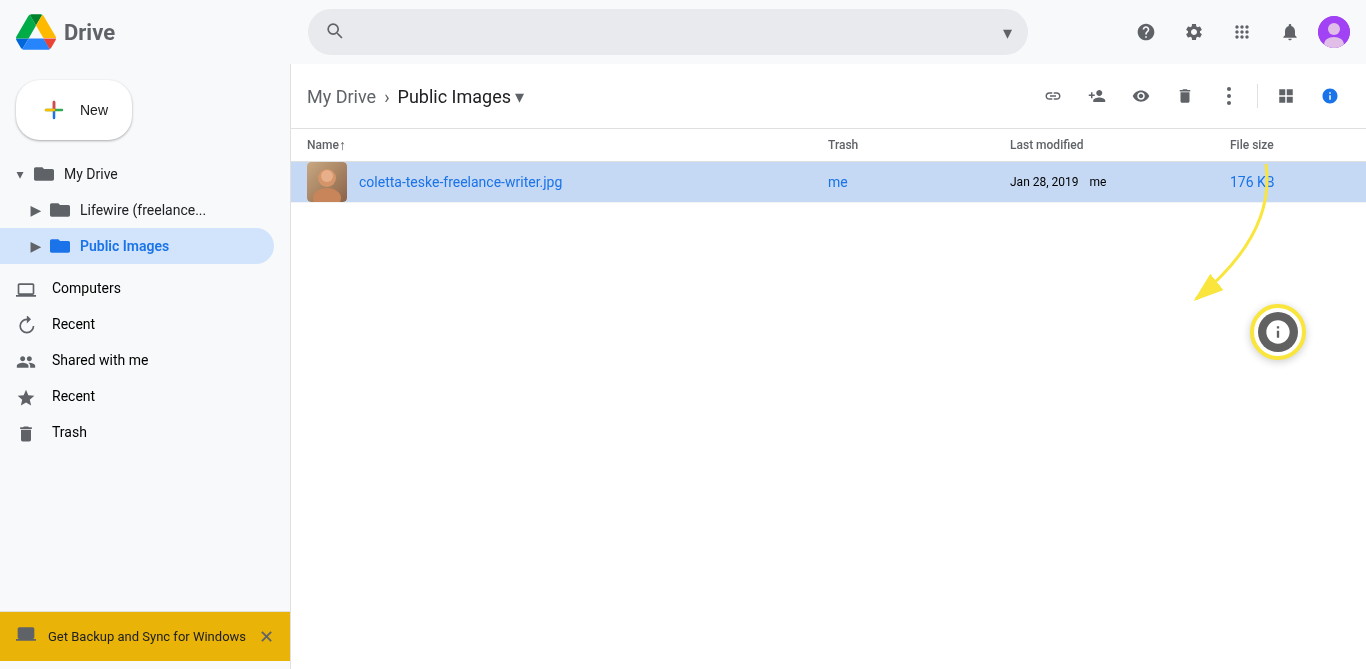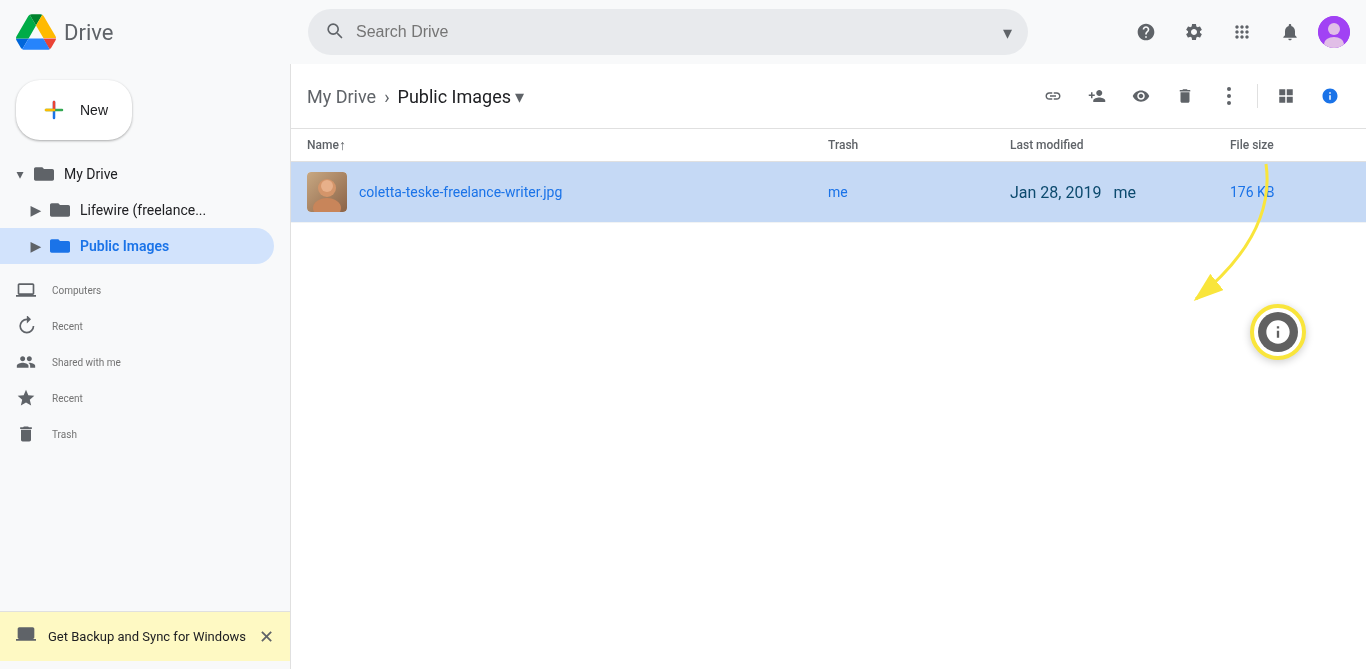--- a/index.html
+++ b/index.html
@@ -4,21 +4,21 @@
   <style>
     * { box-sizing: border-box; margin: 0; padding: 0; }
     body { font-family: 'Roboto', Arial, sans-serif; background: #f8f9fa; color: #202124; font-size: 14px; height: 669px; overflow: hidden; display: flex; flex-direction: column; }
 
     
     .topbar {
       display: flex; align-items: center; padding: 8px 16px; background: #f8f9fa; height: 64px; flex-shrink: 0; gap: 12px;
     }
     .logo-area { display: flex; align-items: center; gap: 8px; width: 280px; flex-shrink: 0; }
     .logo-icon { width: 40px; height: 40px; flex-shrink: 0; }
-    .logo-text { font-size: 22px; color: #5f6368; font-weight: 400; }
+    .logo-text { font-size: 22px; color: #5f6368; font-weight: 700; }
     .search-bar {
       flex: 1; max-width: 720px; display: flex; align-items: center; background: #e8eaed; border-radius: 24px; padding: 0 16px; height: 46px; gap: 12px;
     }
     .search-bar input { border: none; background: transparent; font-size: 16px; color: #202124; outline: none; flex: 1; }
     .search-icon { color: #5f6368; font-size: 20px; }
     .search-arrow { color: #5f6368; font-size: 18px; margin-left: auto; cursor: pointer; }
     .topbar-icons { display: flex; align-items: center; gap: 8px; margin-left: auto; }
     .topbar-icon-btn {
       width: 40px; height: 40px; border-radius: 50%; display: flex; align-items: center; justify-content: center; cursor: pointer; color: #5f6368; font-size: 20px; border: none; background: transparent;
     }
@@ -27,32 +27,32 @@
     
     .main-layout { display: flex; flex: 1; overflow: hidden; }
 
     
     .sidebar { width: 290px; flex-shrink: 0; padding: 8px 0; overflow-y: auto; background: #f8f9fa; display: flex; flex-direction: column; }
     .new-btn {
       display: flex; align-items: center; gap: 12px; margin: 8px 16px 16px 16px; padding: 16px 24px; background: white; border-radius: 24px; box-shadow: 0 1px 3px rgba(0,0,0,0.2), 0 1px 2px rgba(0,0,0,0.14); cursor: pointer; font-size: 14px; font-weight: 500; color: #202124; border: none; width: fit-content;
     }
 
     .sidebar-item {
-      display: flex; align-items: center; gap: 16px; padding: 8px 16px; cursor: pointer; border-radius: 0 24px 24px 0; margin-right: 16px; color: #737373; font-size: 10px;
+      display: flex; align-items: flex-start; gap: 16px; padding: 8px 16px; cursor: pointer; border-radius: 0 24px 24px 0; margin-right: 16px; color: #000000; font-size: 14px;
     }
     .sidebar-item .icon { width: 20px; height: 20px; display: flex; align-items: center; justify-content: center; color: #5f6368; font-size: 18px; flex-shrink: 0; }
     .tree-item { display: flex; align-items: center; gap: 0; padding: 6px 8px 6px 8px; cursor: pointer; border-radius: 0 24px 24px 0; margin-right: 16px; color: #202124; font-size: 14px; }
     .tree-expand { width: 24px; display: flex; align-items: center; justify-content: center; font-size: 14px; color: #5f6368; flex-shrink: 0; }
     .tree-folder-icon { width: 24px; height: 24px; display: flex; align-items: center; justify-content: center; flex-shrink: 0; }
     .tree-label { padding-left: 8px; font-size: 14px; }
     .tree-child { padding-left: 24px; }
     .tree-item.active { background: #d2e3fc; }
     .tree-item.active .tree-label { font-weight: 600; color: #1a73e8; }
 
-    .sidebar-bottom { margin-top: auto; border-top: 1px solid #e0e0e0; padding: 12px 16px; display: flex; align-items: center; gap: 12px; background: #fef9c3; }
+    .sidebar-bottom { margin-top: auto; border-top: 1px solid #e0e0e0; padding: 12px 16px; display: flex; align-items: center; gap: 12px; background: #eab308; }
     .sidebar-bottom-icon { color: #5f6368; font-size: 20px; }
     .sidebar-bottom-text { font-size: 13px; color: #202124; flex: 1; }
     .sidebar-bottom-close { color: #5f6368; cursor: pointer; font-size: 18px; }
 
     
     .content-area { flex: 1; display: flex; flex-direction: column; overflow: hidden; background: #fff; border-left: 1px solid #e0e0e0; position: relative; }
 
     
     .breadcrumb-bar {
       display: flex; align-items: center; padding: 12px 16px; border-bottom: 1px solid #e0e0e0; gap: 8px; flex-shrink: 0;
@@ -73,26 +73,26 @@
     .file-list-header {
       display: flex; align-items: center; padding: 8px 16px; border-bottom: 1px solid #e0e0e0; font-size: 12px; color: #5f6368; font-weight: 500; position: sticky; top: 0; background: #fff; z-index: 2;
     }
     .col-name { flex: 1; display: flex; align-items: center; gap: 0; cursor: pointer; }
     .col-name .sort-arrow { font-size: 14px; color: #5f6368; }
     .col-owner { width: 160px; }
     .col-modified { width: 220px; margin-left: 22px; }
     .col-size { width: 120px; }
 
     .file-row {
-      display: flex; align-items: center; padding: 10px 16px; cursor: pointer; border-bottom: 1px solid #f1f3f4; background: #c5d9f5;
+      display: flex; align-items: center; padding: 0 16px; cursor: pointer; border-bottom: 1px solid #f1f3f4; background: #c5d9f5;
     }
     .file-thumbnail { width: 40px; height: 40px; border-radius: 4px; overflow: hidden; margin-right: 12px; flex-shrink: 0; background: #e0e0e0; }
     .file-name { color: #1a73e8; font-size: 14px; flex: 1; }
     .file-owner { width: 160px; font-size: 14px; color: #1a73e8; }
-    .file-modified { width: 220px; font-size: 16px; color: #0c4a6e; }
+    .file-modified { width: 220px; font-size: 12px; color: #000000; }
     .file-size { width: 120px; font-size: 14px; color: #1a73e8; }
 
     
     .info-overlay {
       position: absolute; right: 60px; top: 240px; z-index: 10;
     }
     .info-circle {
       width: 56px; height: 56px; border-radius: 50%; background: white; border: 4px solid #f9e53b; display: flex; align-items: center; justify-content: center; box-shadow: 0 2px 8px rgba(0,0,0,0.2);
     }
     .info-circle-inner { width: 40px; height: 40px; border-radius: 50%; background: #616161; display: flex; align-items: center; justify-content: center; color: white; font-size: 22px; font-weight: bold; }
@@ -115,21 +115,20 @@
       <path d="m73.4 26.5-12.7-22c-.8-1.4-1.95-2.5-3.3-3.3l-13.75 23.8 16.15 27h27.45c0-1.55-.4-3.1-1.2-4.5z" fill="#ffba00"></path>
     </svg>
     <span class="logo-text">Drive</span>
   </div>
   <div class="search-bar">
     <span class="search-icon">
       <svg width="20" height="20" viewBox="0 0 24 24" fill="none">
           <path d="M21 21l-4.35-4.35M17 11A6 6 0 1 1 5 11a6 6 0 0 1 12 0z" stroke="#5f6368" stroke-width="2" stroke-linecap="round"></path>
         </svg>
     </span>
-    <input type="text" placeholder="Search Drive" style="">
     <span class="search-arrow">▾</span>
   </div>
   <div class="topbar-icons">
     <button class="topbar-icon-btn" title="Help">
       <svg width="20" height="20" viewBox="0 0 24 24" fill="#5f6368">
           <path d="M12 2C6.48 2 2 6.48 2 12s4.48 10 10 10 10-4.48 10-10S17.52 2 12 2zm1 17h-2v-2h2v2zm2.07-7.75l-.9.92C13.45 12.9 13 13.5 13 15h-2v-.5c0-1.1.45-2.1 1.17-2.83l1.24-1.26c.37-.36.59-.86.59-1.41 0-1.1-.9-2-2-2s-2 .9-2 2H8c0-2.21 1.79-4 4-4s4 1.79 4 4c0 .88-.36 1.68-.93 2.25z"></path>
         </svg>
     </button>
     <button class="topbar-icon-btn" title="Settings">
       <svg width="20" height="20" viewBox="0 0 24 24" fill="#5f6368">

